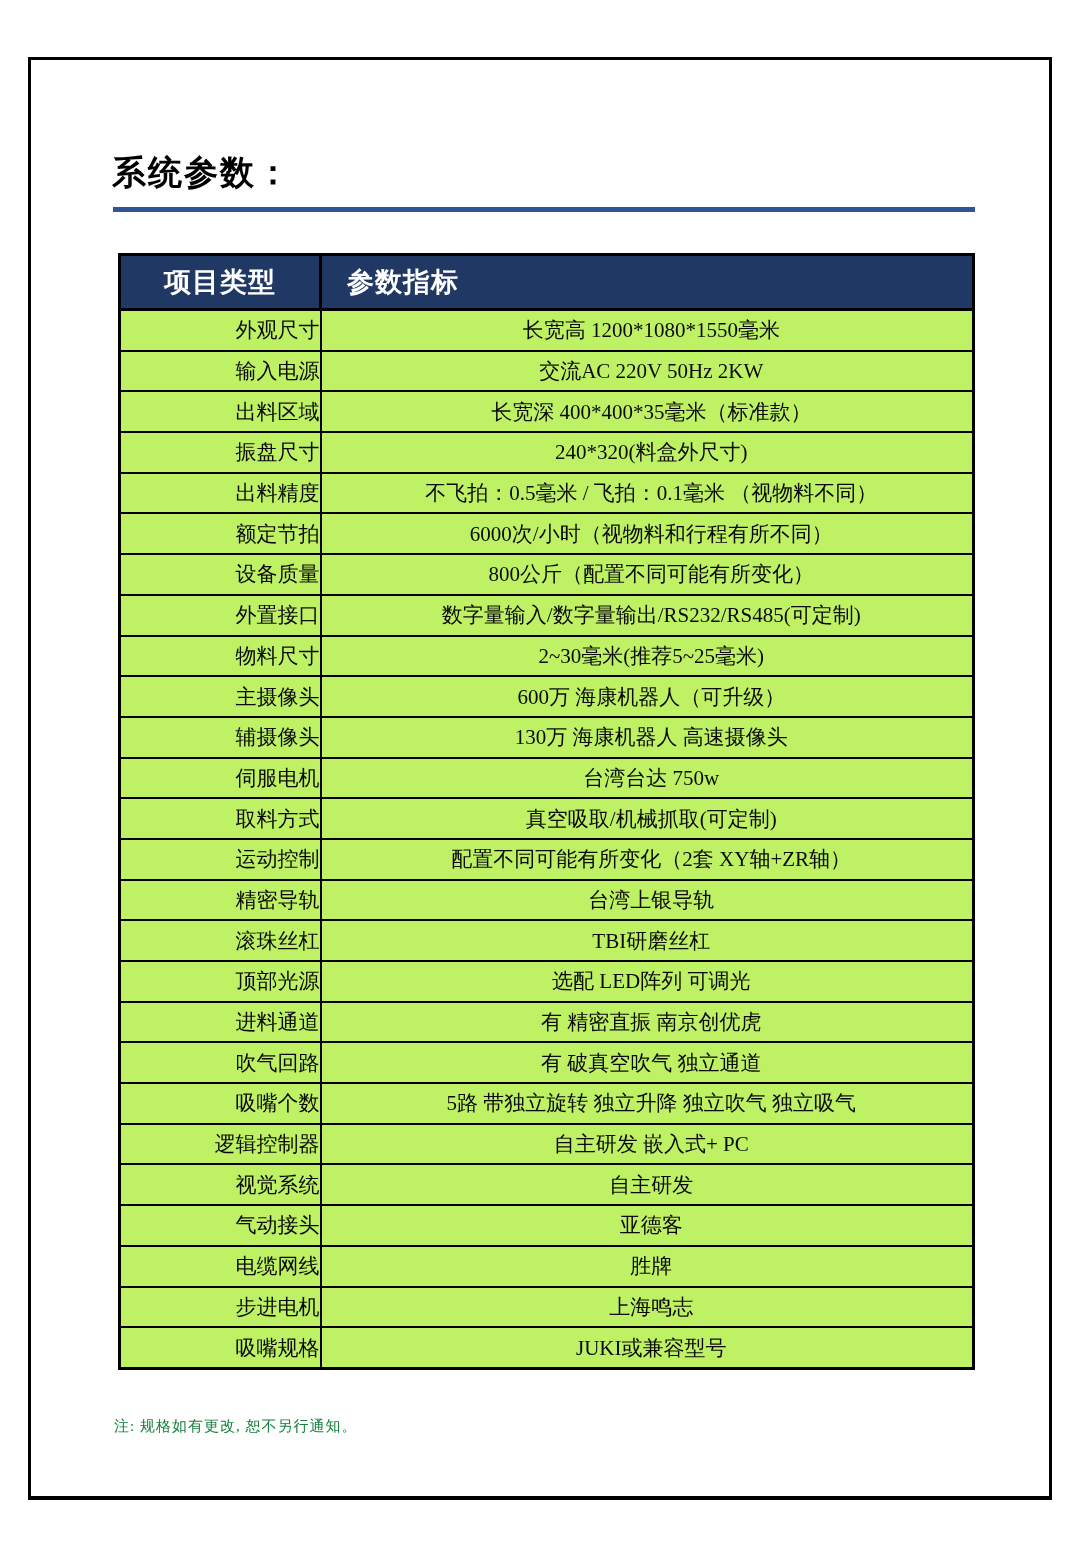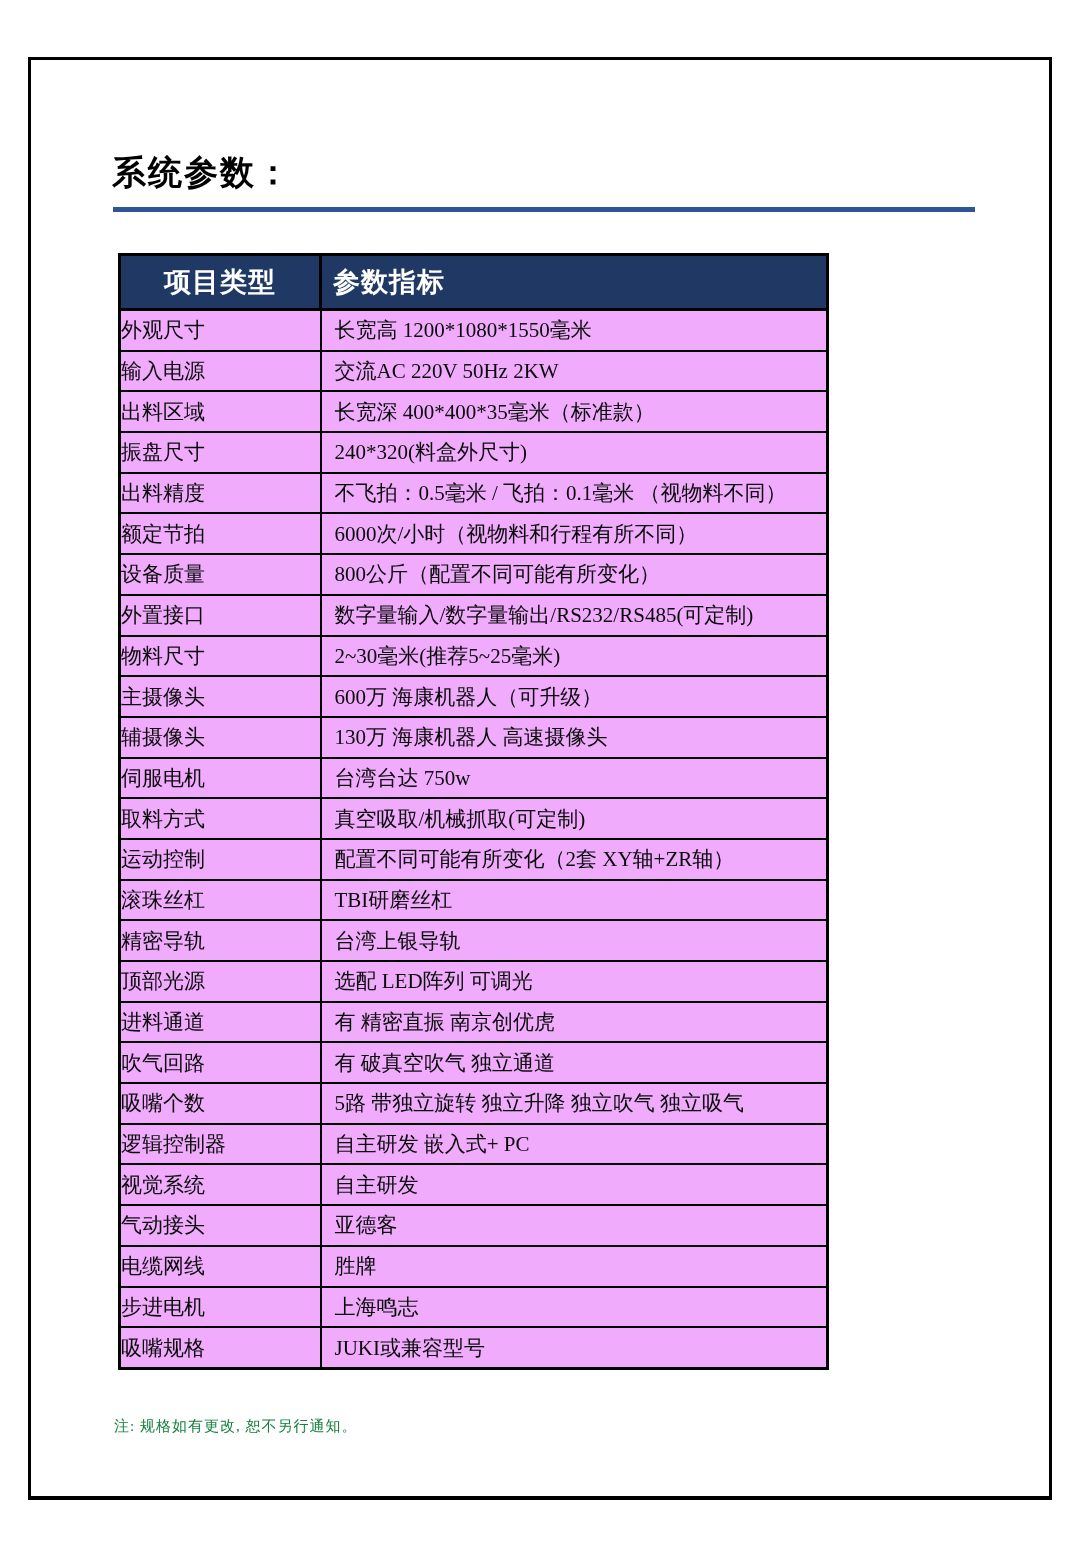--- a/index.html
+++ b/index.html
@@ -42,56 +42,56 @@
     left: 113px;
     top: 207px;
     width: 862px;
     height: 5px;
     background: #2F5597;
   }
   table.spec-table {
     position: absolute;
     left: 118px;
     top: 253px;
-    width: 711px;
+    width: 857px;
     border-collapse: collapse;
     table-layout: fixed;
-    background: #f0abfc;
+    background: #bef264;
   }
   table.spec-table th {
     background: #1F3864;
     color: #ffffff;
     font-size: 27px;
     font-weight: bold;
     height: 50px;
     border: 3px solid #000000;
     letter-spacing: 1px;
   }
   table.spec-table th.col-type {
     width: 196px;
     text-align: center;
   }
   table.spec-table th.col-value {
     text-align: left;
-    padding-left: 11px;
+    padding-left: 25px;
   }
   table.spec-table td {
     border: 2px solid #000000;
     font-size: 21px;
     height: 38.7px;
     color: #0a0a0a;
     white-space: nowrap;
     overflow: hidden;
   }
   table.spec-table td.label-cell {
-    text-align: left;
+    text-align: right;
     padding: 0;
   }
   table.spec-table td.value-cell {
-    text-align: left;
+    text-align: center;
     padding: 0 4px 0 13px;
   }
   table.spec-table { border: 3px solid #000000; }
   .footnote {
     position: absolute;
     left: 114px;
     top: 1417px;
     font-size: 15px;
     color: #15803d;
     letter-spacing: 1px;
@@ -164,28 +164,28 @@
       </tr>
       <tr>
         <td class="label-cell">取料方式</td>
         <td class="value-cell">真空吸取/机械抓取(可定制)</td>
       </tr>
       <tr>
         <td class="label-cell">运动控制</td>
         <td class="value-cell">配置不同可能有所变化（2套 XY轴+ZR轴）</td>
       </tr>
       <tr>
+        <td class="label-cell">精密导轨</td>
+        <td class="value-cell">台湾上银导轨</td>
+      </tr>
+      <tr>
         <td class="label-cell">滚珠丝杠</td>
         <td class="value-cell">TBI研磨丝杠</td>
       </tr>
       <tr>
-        <td class="label-cell">精密导轨</td>
-        <td class="value-cell">台湾上银导轨</td>
-      </tr>
-      <tr>
         <td class="label-cell">顶部光源</td>
         <td class="value-cell">选配 LED阵列 可调光</td>
       </tr>
       <tr>
         <td class="label-cell">进料通道</td>
         <td class="value-cell">有 精密直振 南京创优虎</td>
       </tr>
       <tr>
         <td class="label-cell">吹气回路</td>
         <td class="value-cell">有 破真空吹气 独立通道</td>

